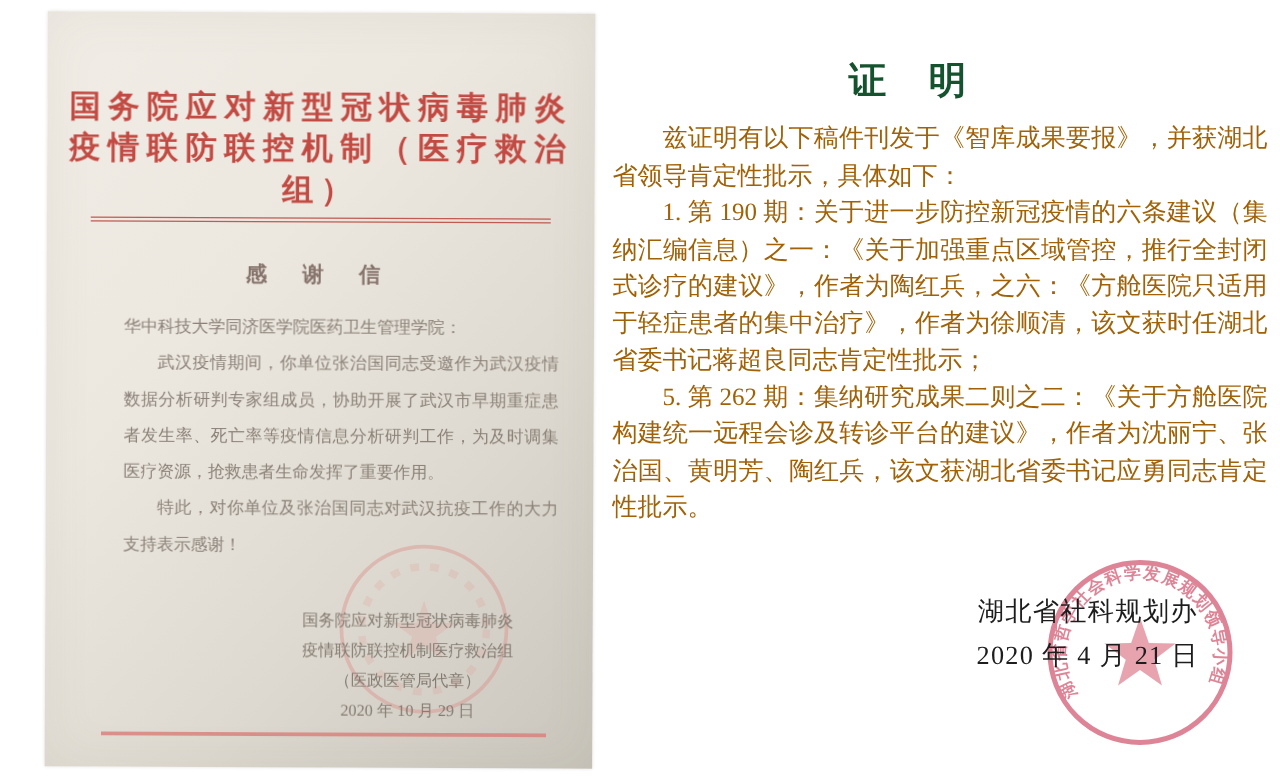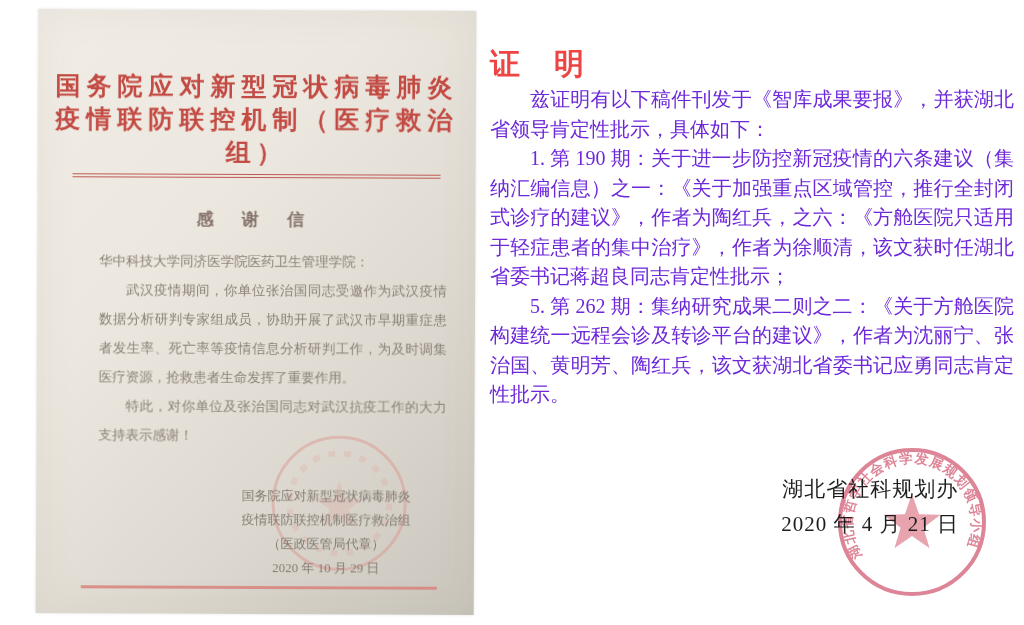--- a/index.html
+++ b/index.html
@@ -45,26 +45,26 @@
     position:absolute;left:45px;top:576px;width:356px;height:3px;
     background:#d8837d;opacity:0.85;
   }
 
   
   .cert{
     position:absolute;left:490px;top:0;width:524px;height:625px;
     color:#1c1c1c;
   }
   .r-title{
-    margin-top:44px;padding-right:50px;text-align:left;
-    font-size:30px;font-weight:bold;letter-spacing:2px;color:#ef4444;
+    margin-top:44px;padding-right:50px;text-align:center;
+    font-size:30px;font-weight:bold;letter-spacing:2px;color:#14532d;
   }
   .r-body{
-    font-size:20px;line-height:29.5px;
-    text-align:justify;word-break:break-all;color:#6d28d9;
+    margin-top:12px;font-size:20px;line-height:29.5px;
+    text-align:justify;word-break:break-all;color:#a16207;
   }
   .r-body p{margin:0;text-indent:2em;}
   .r-sign{
     position:absolute;right:55px;top:472px;z-index:2;text-align:center;
     font-size:21px;line-height:35px;letter-spacing:1px;color:#1d1d1d;
   }
   .r-seal{position:absolute;left:342px;top:440px;z-index:1;opacity:0.82;}
 </style>
 </head>
 <body>

